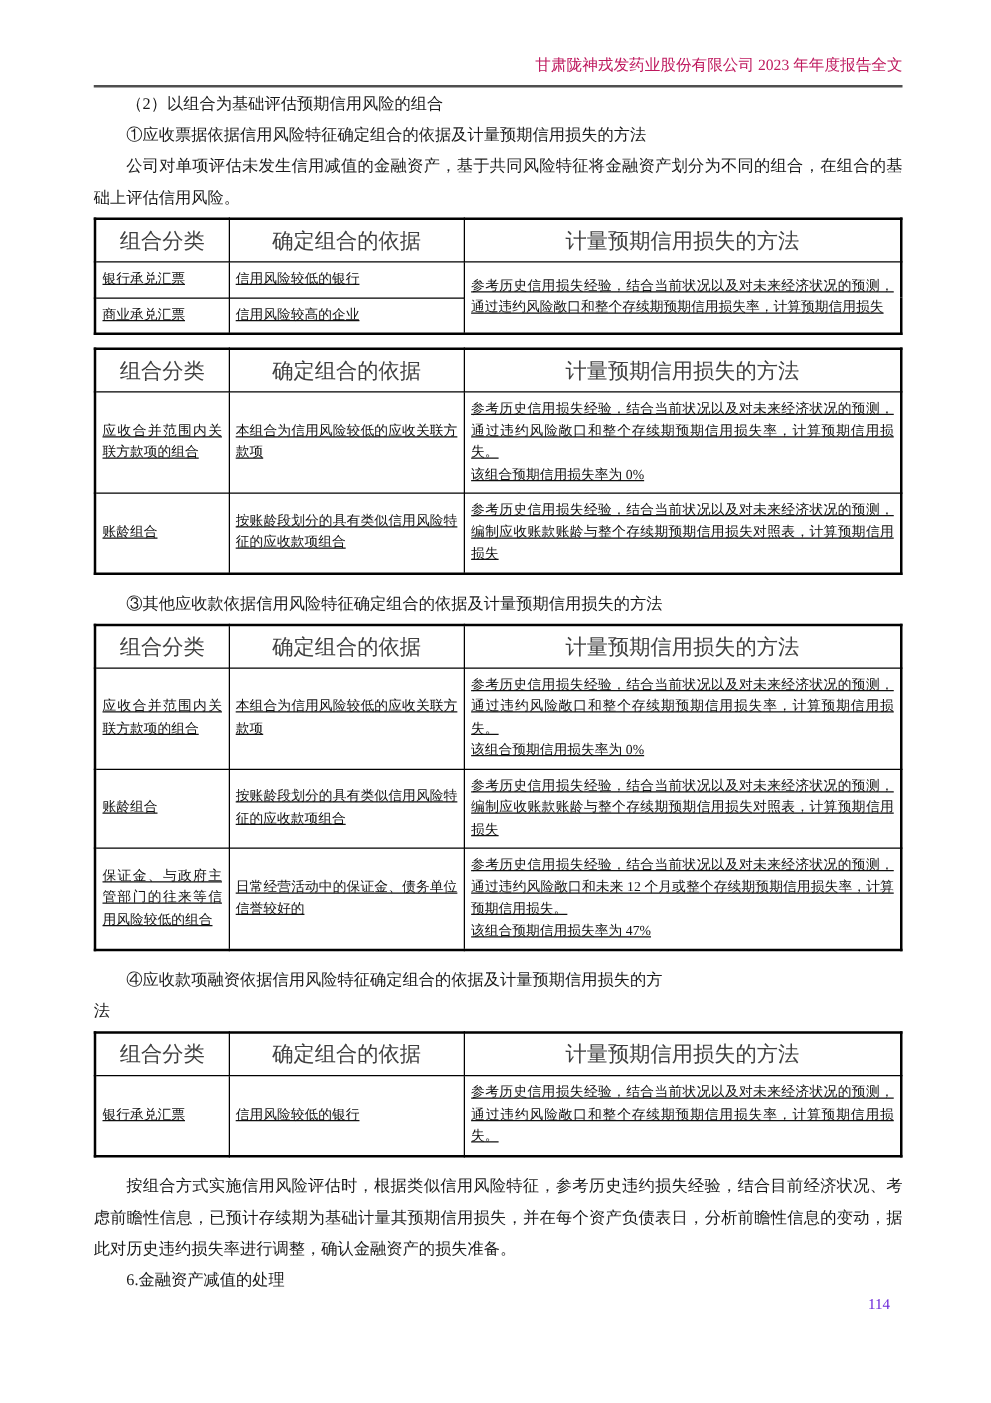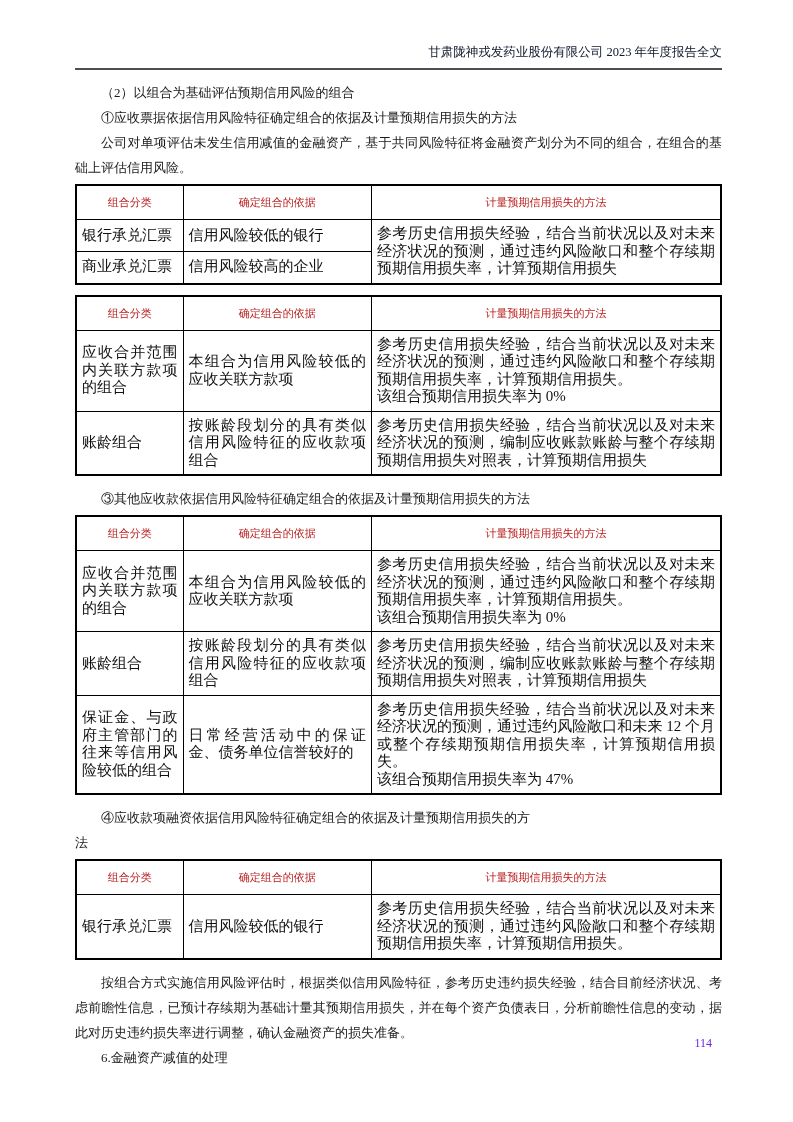--- a/index.html
+++ b/index.html
@@ -22,22 +22,22 @@
     left: 75px;
     top: 0;
     width: 647px;
   }
   .doc-header {
     padding-top: 44px;
     padding-bottom: 7px;
     border-bottom: 2.5px solid #4f4f4f;
     text-align: right;
     font-size: 12.5px;
-    color: #0f172a;
-    margin-bottom: 10px;
+    color: #be185d;
+    margin-bottom: 0;
   }
   .para {
     margin: 0;
     font-size: 13px;
     line-height: 25px;
     text-align: justify;
     text-indent: 2em;
     color: #1a1a1a;
   }
   .para.no-indent {
@@ -52,32 +52,33 @@
   }
   table.doc-table th,
   table.doc-table td {
     border: 1px solid #000;
     font-weight: normal;
   }
   table.doc-table th {
     height: 29px;
     text-align: center;
     vertical-align: middle;
+    font-size: 17px;
+    padding: 2px 4px;
+    color: #404040;
+  }
+  table.doc-table td {
     font-size: 11px;
-    padding: 2px 4px;
-    color: #b91c1c;
-  }
-  table.doc-table td {
-    font-size: 15px;
     line-height: 17.5px;
     padding: 5px 5px;
     vertical-align: middle;
     text-align: justify;
     white-space: pre-line;
     color: #111;
+    text-decoration: underline;
   }
   .page-number {
     position: absolute;
     top: 1036px;
     right: 81px;
     font-size: 12px;
     color: #6d28d9;
   }
 </style>
 </head>

